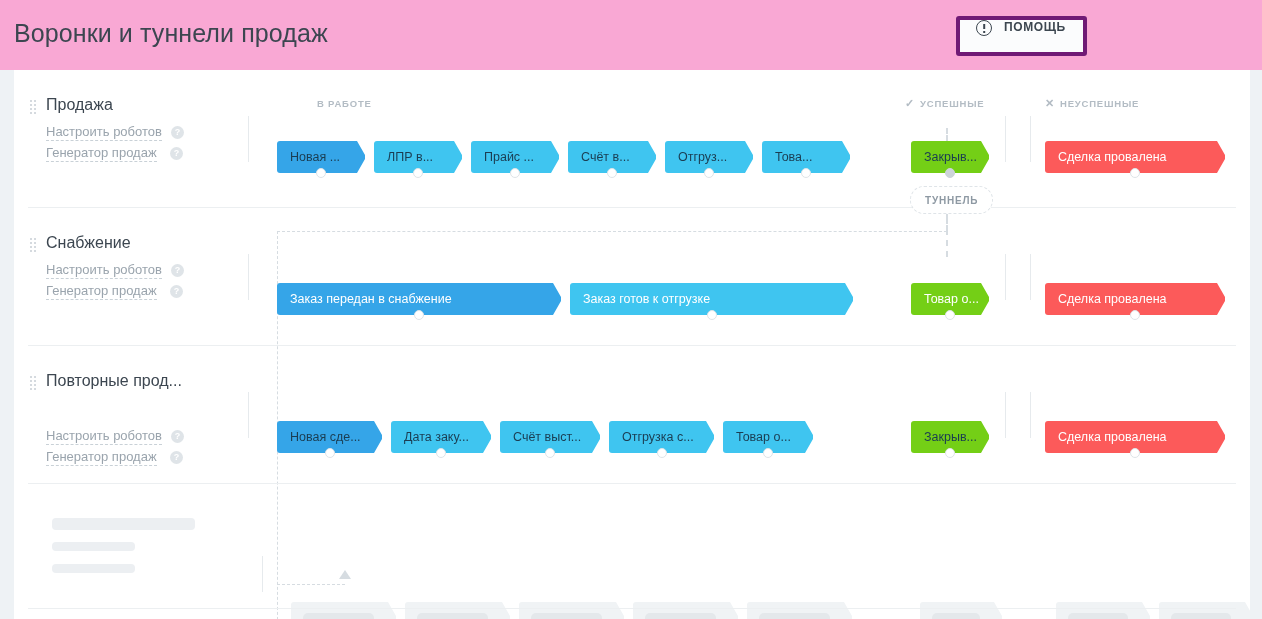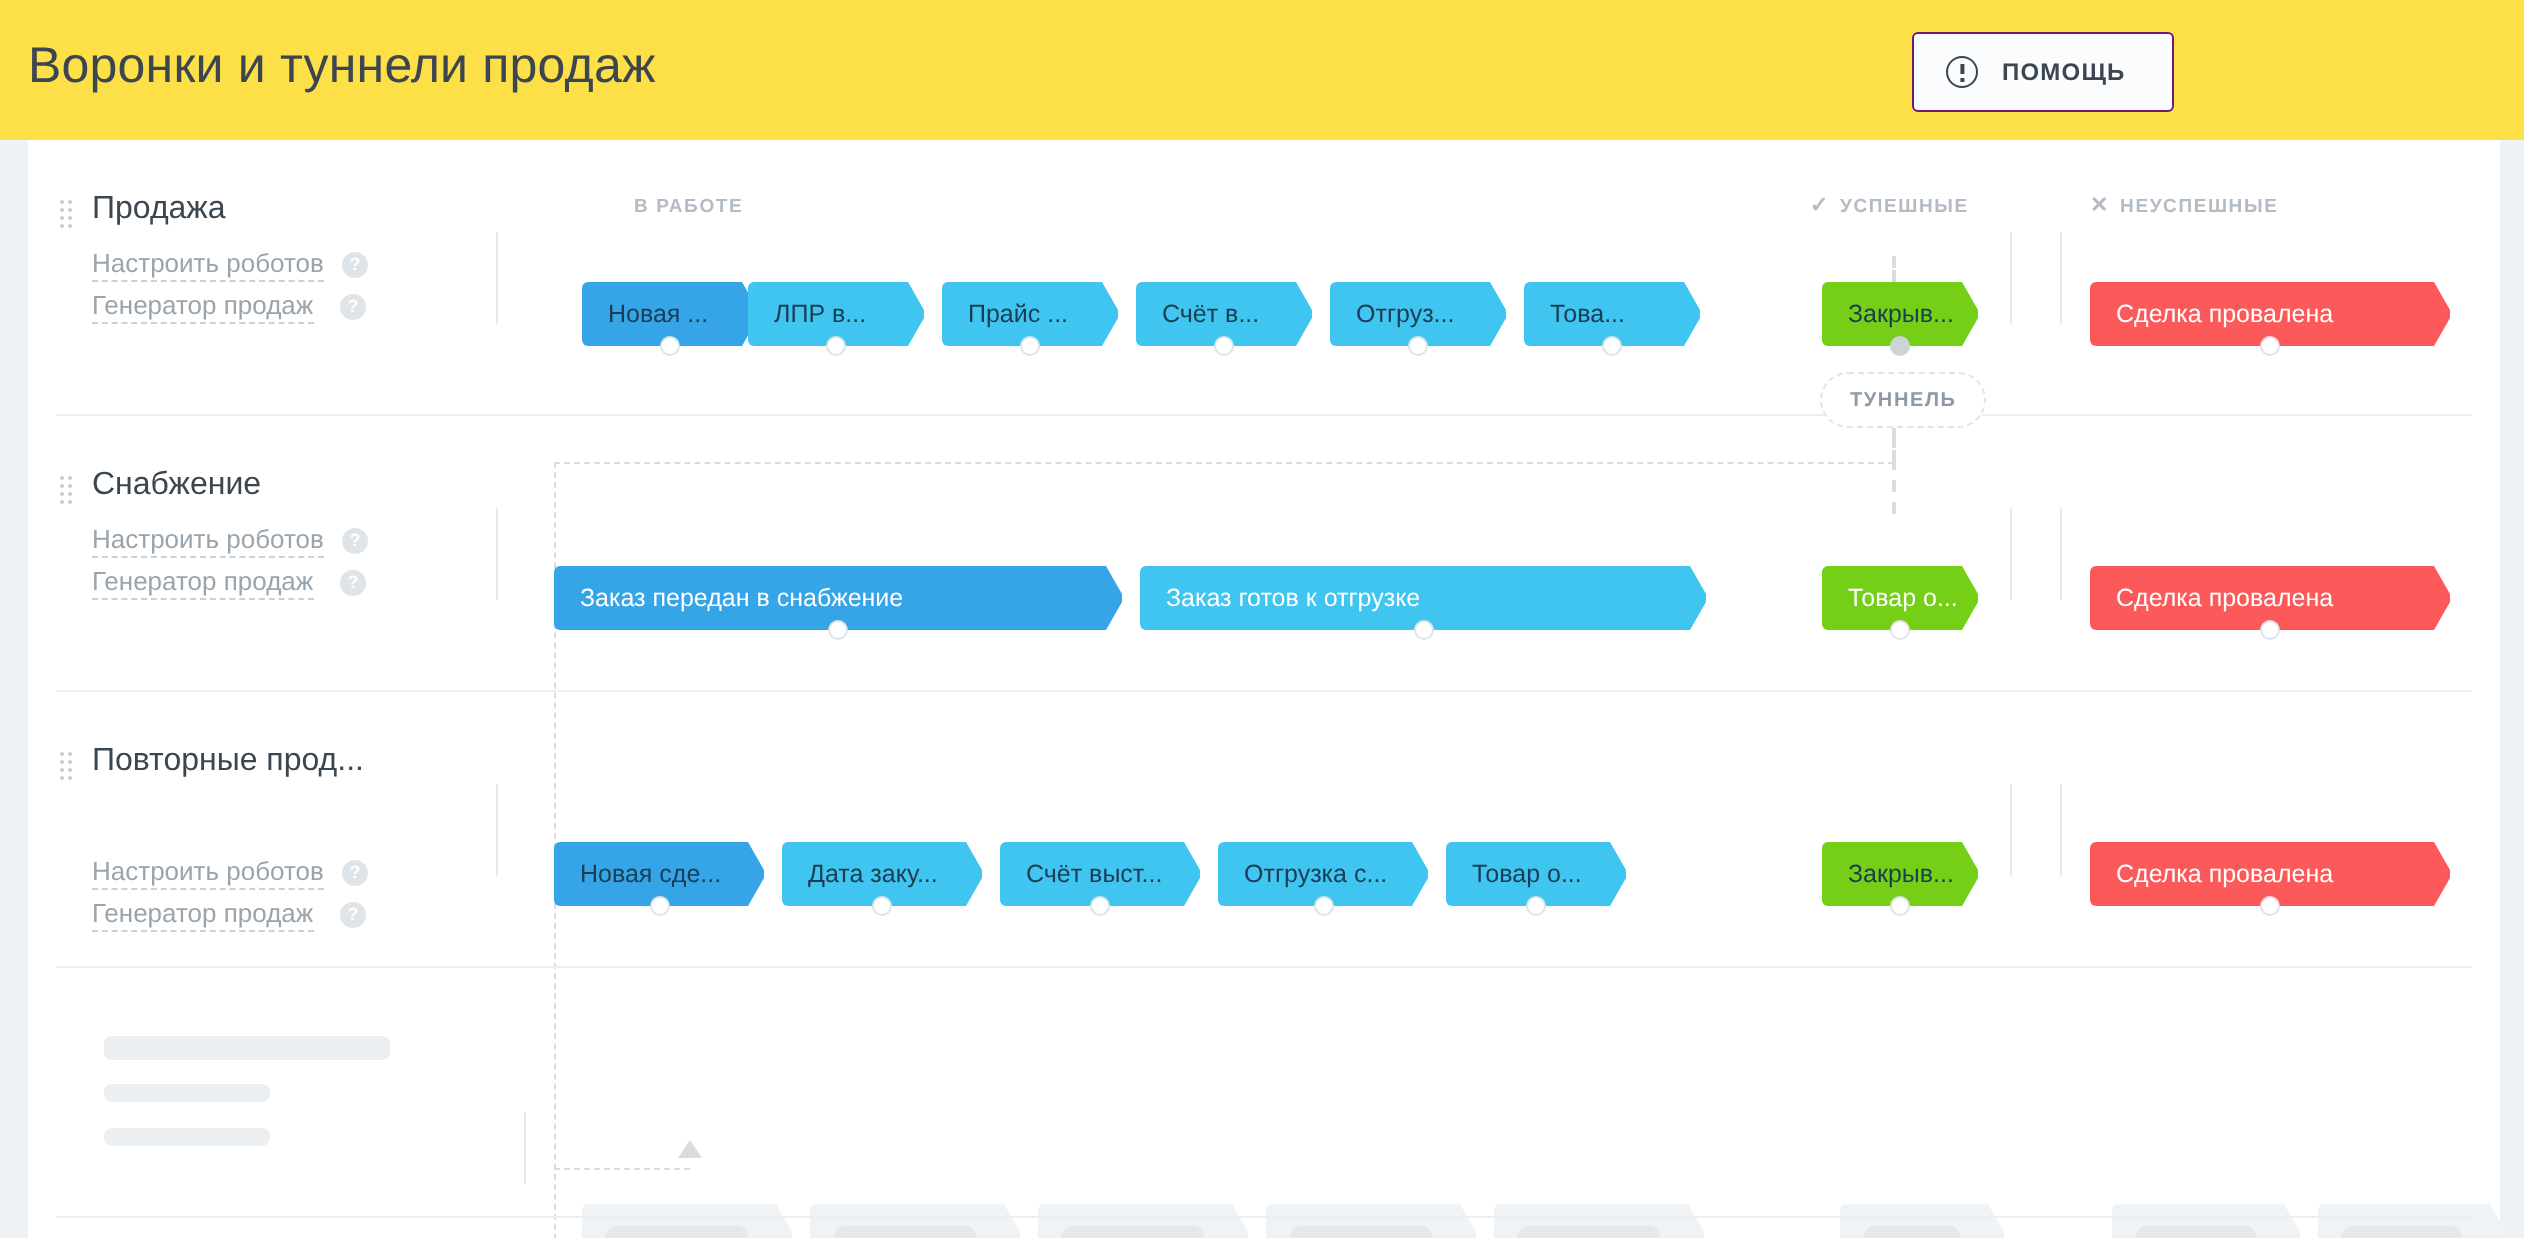--- a/index.html
+++ b/index.html
@@ -7,32 +7,32 @@
     width: 1262px; height: 619px;
     background: #eef2f5;
     font-family: "Liberation Sans", sans-serif;
     overflow: hidden;
   }
   .page { position: relative; width: 1262px; height: 619px; background: #eef2f5; }
 
   
   .header {
     position: absolute; left: 0; top: 0; width: 1262px; height: 70px;
-    background: #fde047;
+    background: #f9a8d4;
   }
   .page-title {
     position: absolute; left: 14px; top: 19px;
     font-size: 25px; font-weight: 400; color: #3c4650;
     letter-spacing: 0.1px; white-space: nowrap;
   }
   .btn-help {
     position: absolute; right: 175px; top: 16px;
     height: 40px; min-width: 131px; padding: 0 16px;
-    background: #fbfcfd; border: 1px solid #701a75; border-radius: 3px;
-    display: flex; align-items: center; gap: 12px;
+    background: #fbfcfd; border: 4px solid #701a75; border-radius: 3px;
+    display: flex; align-items: flex-start; gap: 12px;
     cursor: pointer;
   }
   .btn-help .lbl {
     font-size: 12px; font-weight: 700; color: #3c4650;
     letter-spacing: .6px; text-transform: uppercase; white-space: nowrap;
   }
   .icon-exclaim {
     width: 16px; height: 16px; border: 1.5px solid #3c4650; border-radius: 50%;
     position: relative; flex: 0 0 auto;
   }
@@ -222,21 +222,21 @@
         <i style="left:4px; top:12px"></i>
       </div>
       <div class="row-title" style="left: 32px; top: 26px;">Продажа</div>
       <div class="link-dashed" style="left: 32px; top: 54px;">Настроить роботов</div>
       <div class="icon-q" style="left: 157px; top: 56px;">?</div>
       <div class="link-dashed" style="left: 32px; top: 75px;">Генератор продаж</div>
       <div class="icon-q" style="left: 156px; top: 77px;">?</div>
       <div class="vdiv" style="left: 234px; top: 46px; height: 46px;"></div>
       <div class="vdiv" style="left: 991px; top: 46px; height: 46px;"></div>
       <div class="vdiv" style="left: 1016px; top: 46px; height: 46px;"></div>
-      <div class="stage" style="left: 277px; top: 71px; width: 88px; text-align: center;">
+      <div class="stage" style="left: 263px; top: 71px; width: 88px; text-align: center;">
         <div class="body" style="background:#35a5e8"></div>
         <svg class="tip" width="12" height="32" viewBox="0 0 12 32" preserveAspectRatio="none">
           <path d="M0 0 H4 L12 14 a3 3 0 0 1 0 4 L4 32 H0 Z" fill="#35a5e8"></path>
         </svg>
         <div class="txt dark">Новая ...</div>
         <div class="dot "></div>
       </div>
       <div class="stage" style="left: 360px; top: 71px; width: 88px;">
         <div class="body" style="background:#3fc5f0"></div>
         <svg class="tip" width="12" height="32" viewBox="0 0 12 32" preserveAspectRatio="none">

